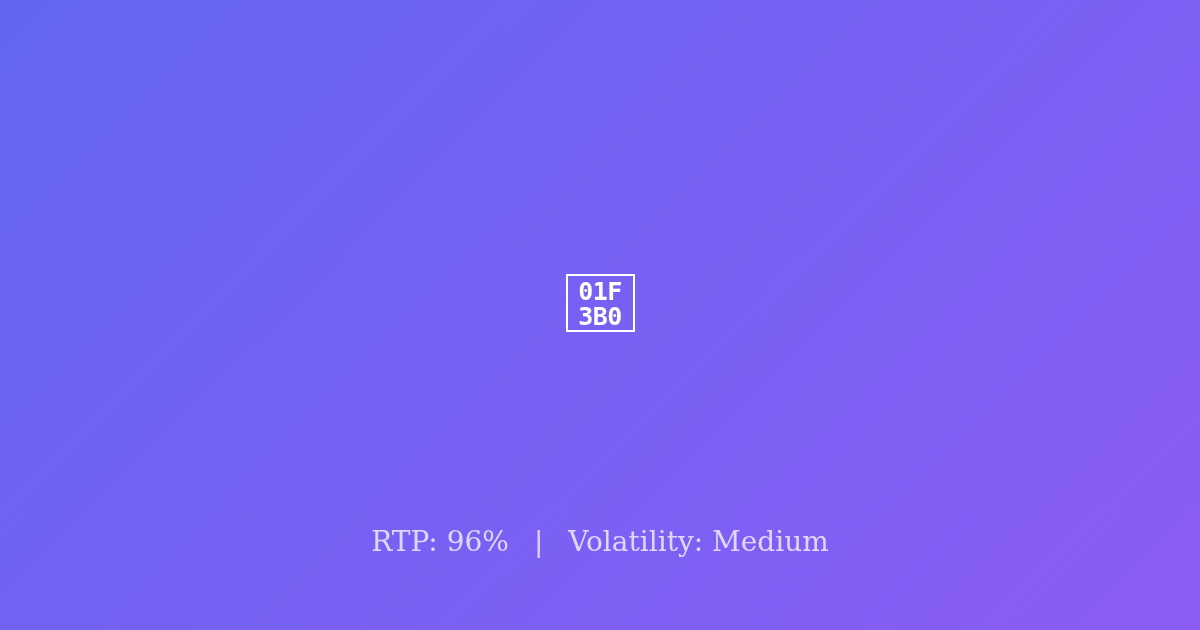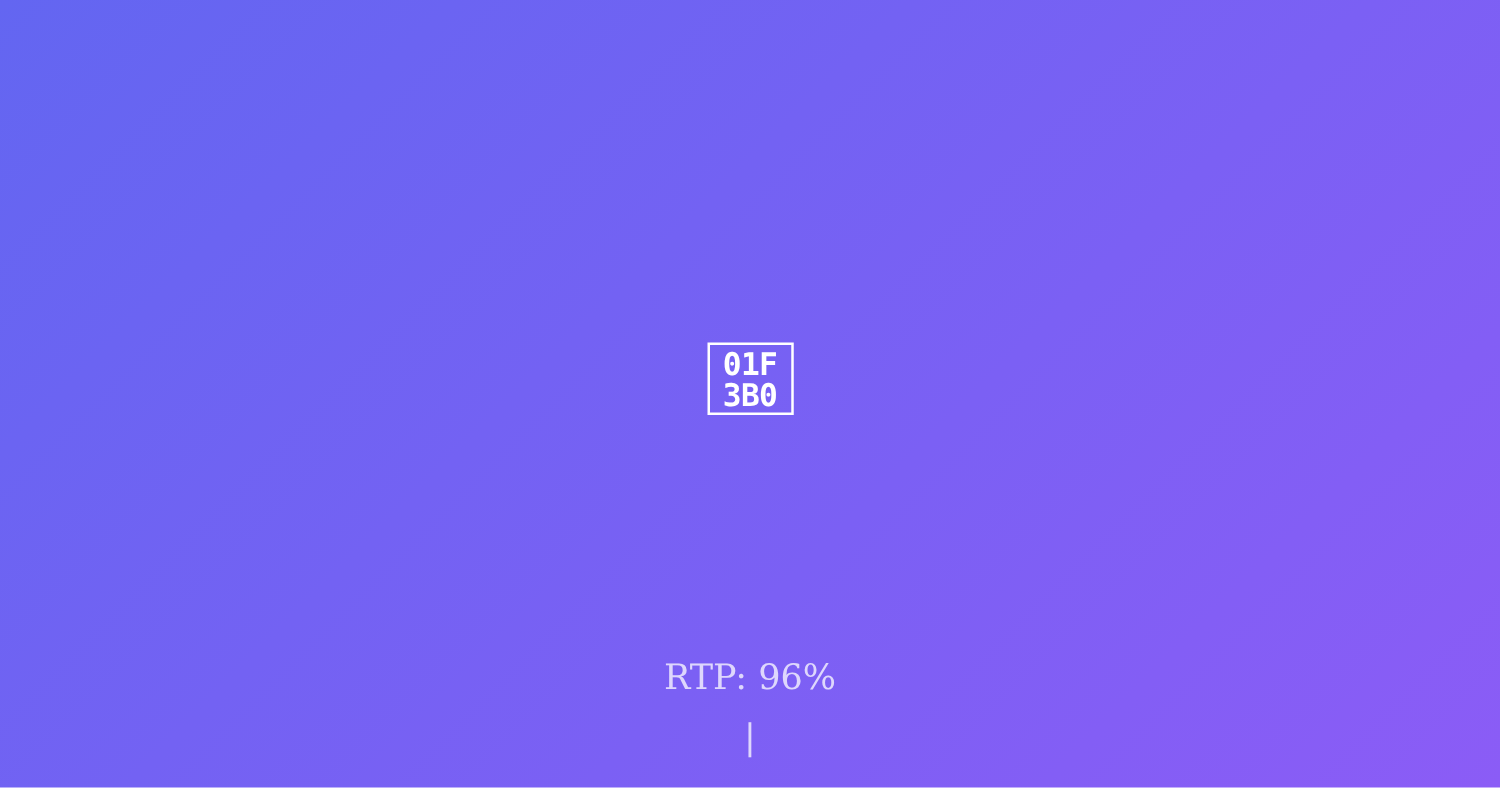--- a/index.html
+++ b/index.html
@@ -102,21 +102,20 @@
     white-space: nowrap;
   }
 
   
   .meta-footer {
     position: absolute;
     left: 0;
     right: 0;
     top: 526px;
     display: flex;
-    flex-direction: column;
     align-items: center;
     justify-content: center;
     gap: 16px;
     font-family: "DejaVu Serif", "Liberation Serif", serif;
     font-size: 28px;
     font-weight: 400;
     line-height: 1.15;
     color: rgba(255, 255, 255, 0.75);
     white-space: nowrap;
   }
@@ -140,15 +139,16 @@
 
 
     </div>
 
 
   </div>
 
   <div class="meta-footer">
     <span>RTP: 96%</span>
     <span class="meta-sep">|</span>
+    <span>Volatility: Medium</span>
   </div>
 
 </div>
 
 </body></html>

